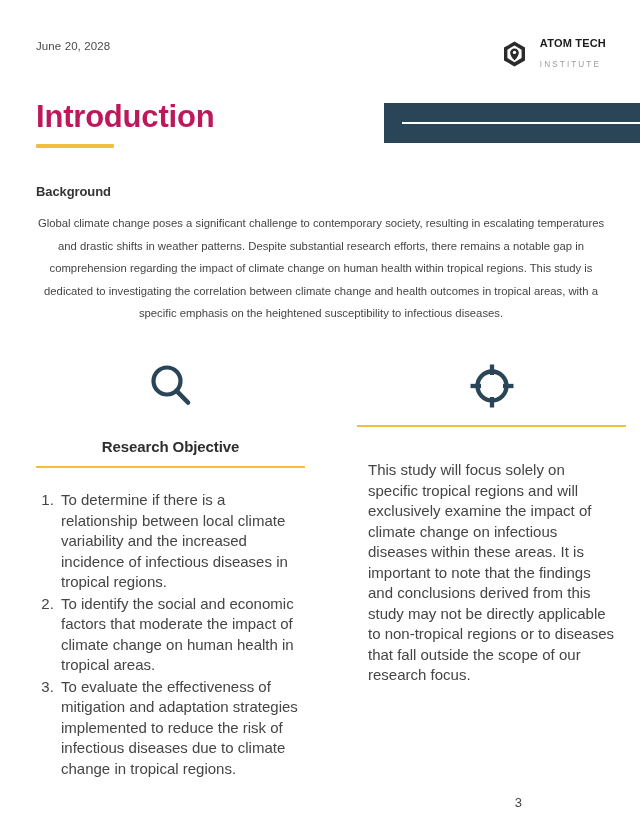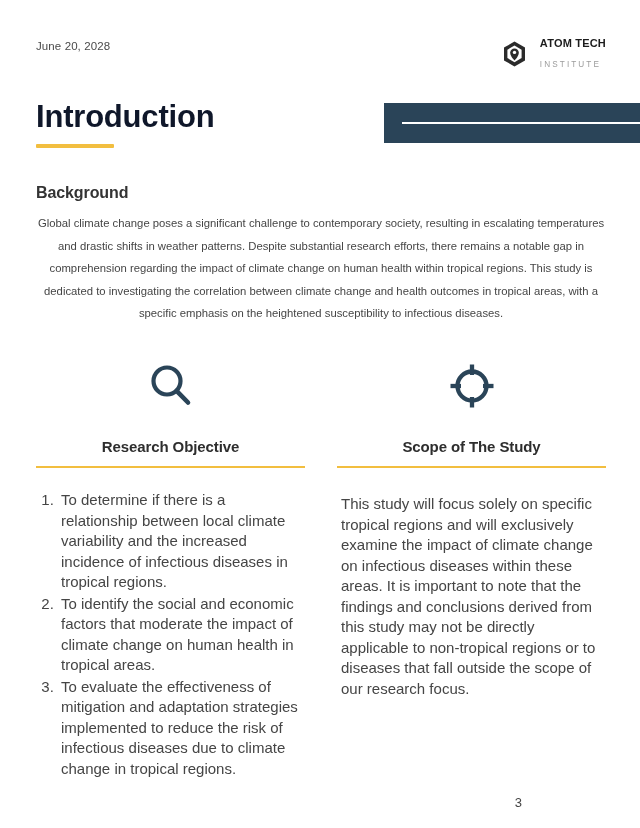--- a/index.html
+++ b/index.html
@@ -74,21 +74,21 @@
 
   
   .title-wrap {
     position: absolute;
     left: 36px;
     top: 100px;
   }
   .page-title {
     font-size: 31px;
     font-weight: bold;
-    color: #0f172a;
+    color: #be185d;
     letter-spacing: -0.2px;
     line-height: 1.1;
     margin: 0;
   }
   .title-rule {
     width: 78px;
     height: 4px;
     background: #f2be3f;
     margin-top: 10px;
     border-radius: 1px;
@@ -109,21 +109,21 @@
     width: 238px;
     height: 2px;
     background: #ffffff;
   }
 
   
   .section-heading {
     position: absolute;
     left: 36px;
     top: 184px;
-    font-size: 16px;
+    font-size: 13px;
     font-weight: bold;
     color: #333333;
     letter-spacing: -0.1px;
   }
   .body-paragraph {
     position: absolute;
     left: 36px;
     top: 212px;
     width: 570px;
     font-size: 11.3px;
@@ -132,21 +132,21 @@
     text-align: center;
   }
 
   
   .columns {
     position: absolute;
     left: 36px;
     top: 358px;
     width: 570px;
     display: flex;
-    gap: 32px;
+    gap: 52px;
   }
   .column {
     width: 269px;
     display: flex;
     flex-direction: column;
     align-items: center;
   }
   .col-icon {
     height: 56px;
     display: flex;
@@ -176,21 +176,21 @@
   }
   .col-body ol {
     margin: 0;
     padding-left: 22px;
   }
   .col-body ol li {
     margin-bottom: 1px;
     padding-left: 3px;
   }
   .col-body p {
-    margin: 4px;
+    margin: 11px;
   }
 
   
   .page-number {
     position: absolute;
     right: 34px;
     bottom: 18px;
     font-size: 13px;
     color: #454545;
   }
@@ -254,21 +254,20 @@
     <div class="column">
       <div class="col-icon">
         <svg width="50" height="50" viewBox="0 0 50 50" xmlns="http://www.w3.org/2000/svg">
           <circle cx="25" cy="25" r="14.5" fill="none" stroke="#2a4458" stroke-width="4.3"></circle>
           <line x1="25" y1="3.5" x2="25" y2="14" stroke="#2a4458" stroke-width="4.3" stroke-linecap="butt"></line>
           <line x1="25" y1="36" x2="25" y2="46.5" stroke="#2a4458" stroke-width="4.3" stroke-linecap="butt"></line>
           <line x1="3.5" y1="25" x2="14" y2="25" stroke="#2a4458" stroke-width="4.3" stroke-linecap="butt"></line>
           <line x1="36" y1="25" x2="46.5" y2="25" stroke="#2a4458" stroke-width="4.3" stroke-linecap="butt"></line>
         </svg>
       </div>
-      <div class="col-title">Scope of The Study</div>
       <div class="col-rule"></div>
       <div class="col-body">
         <p>This study will focus solely on specific tropical regions and will exclusively examine the impact of climate change on infectious diseases within these areas. It is important to note that the findings and conclusions derived from this study may not be directly applicable to non-tropical regions or to diseases that fall outside the scope of our research focus.</p>
       </div>
     </div>
 
   </div>
 
   <div class="page-number">3</div>
 

